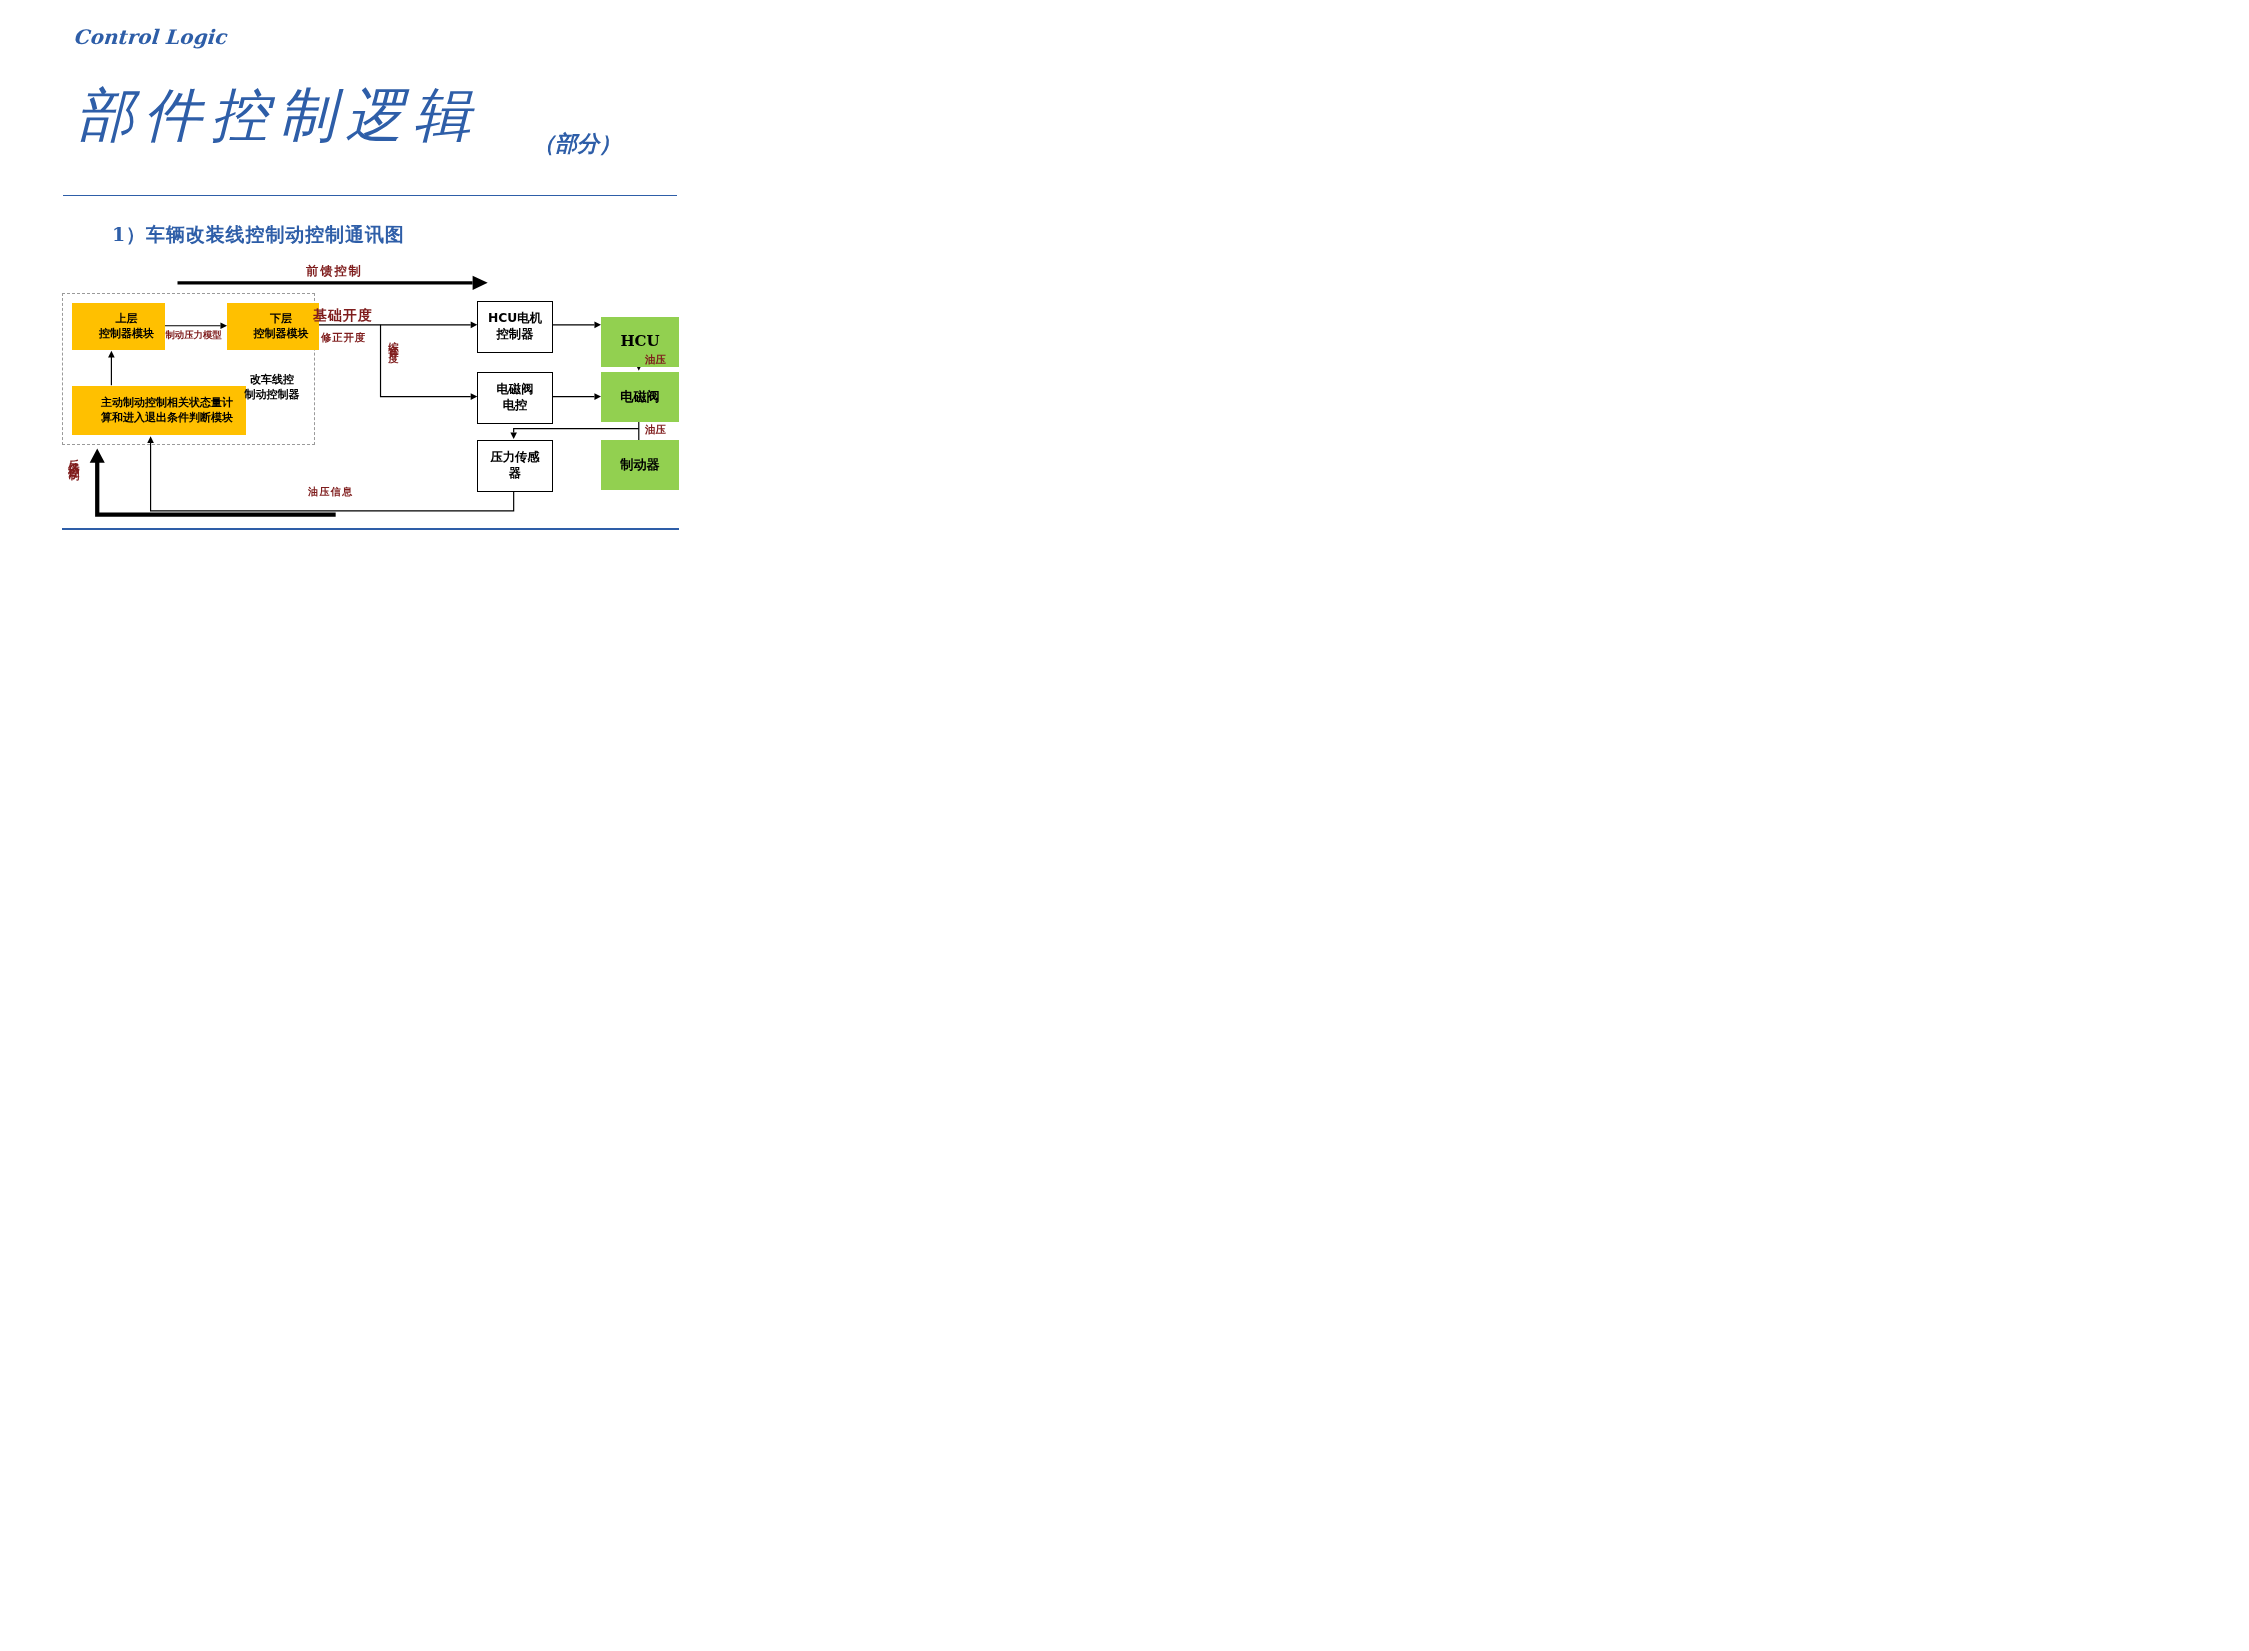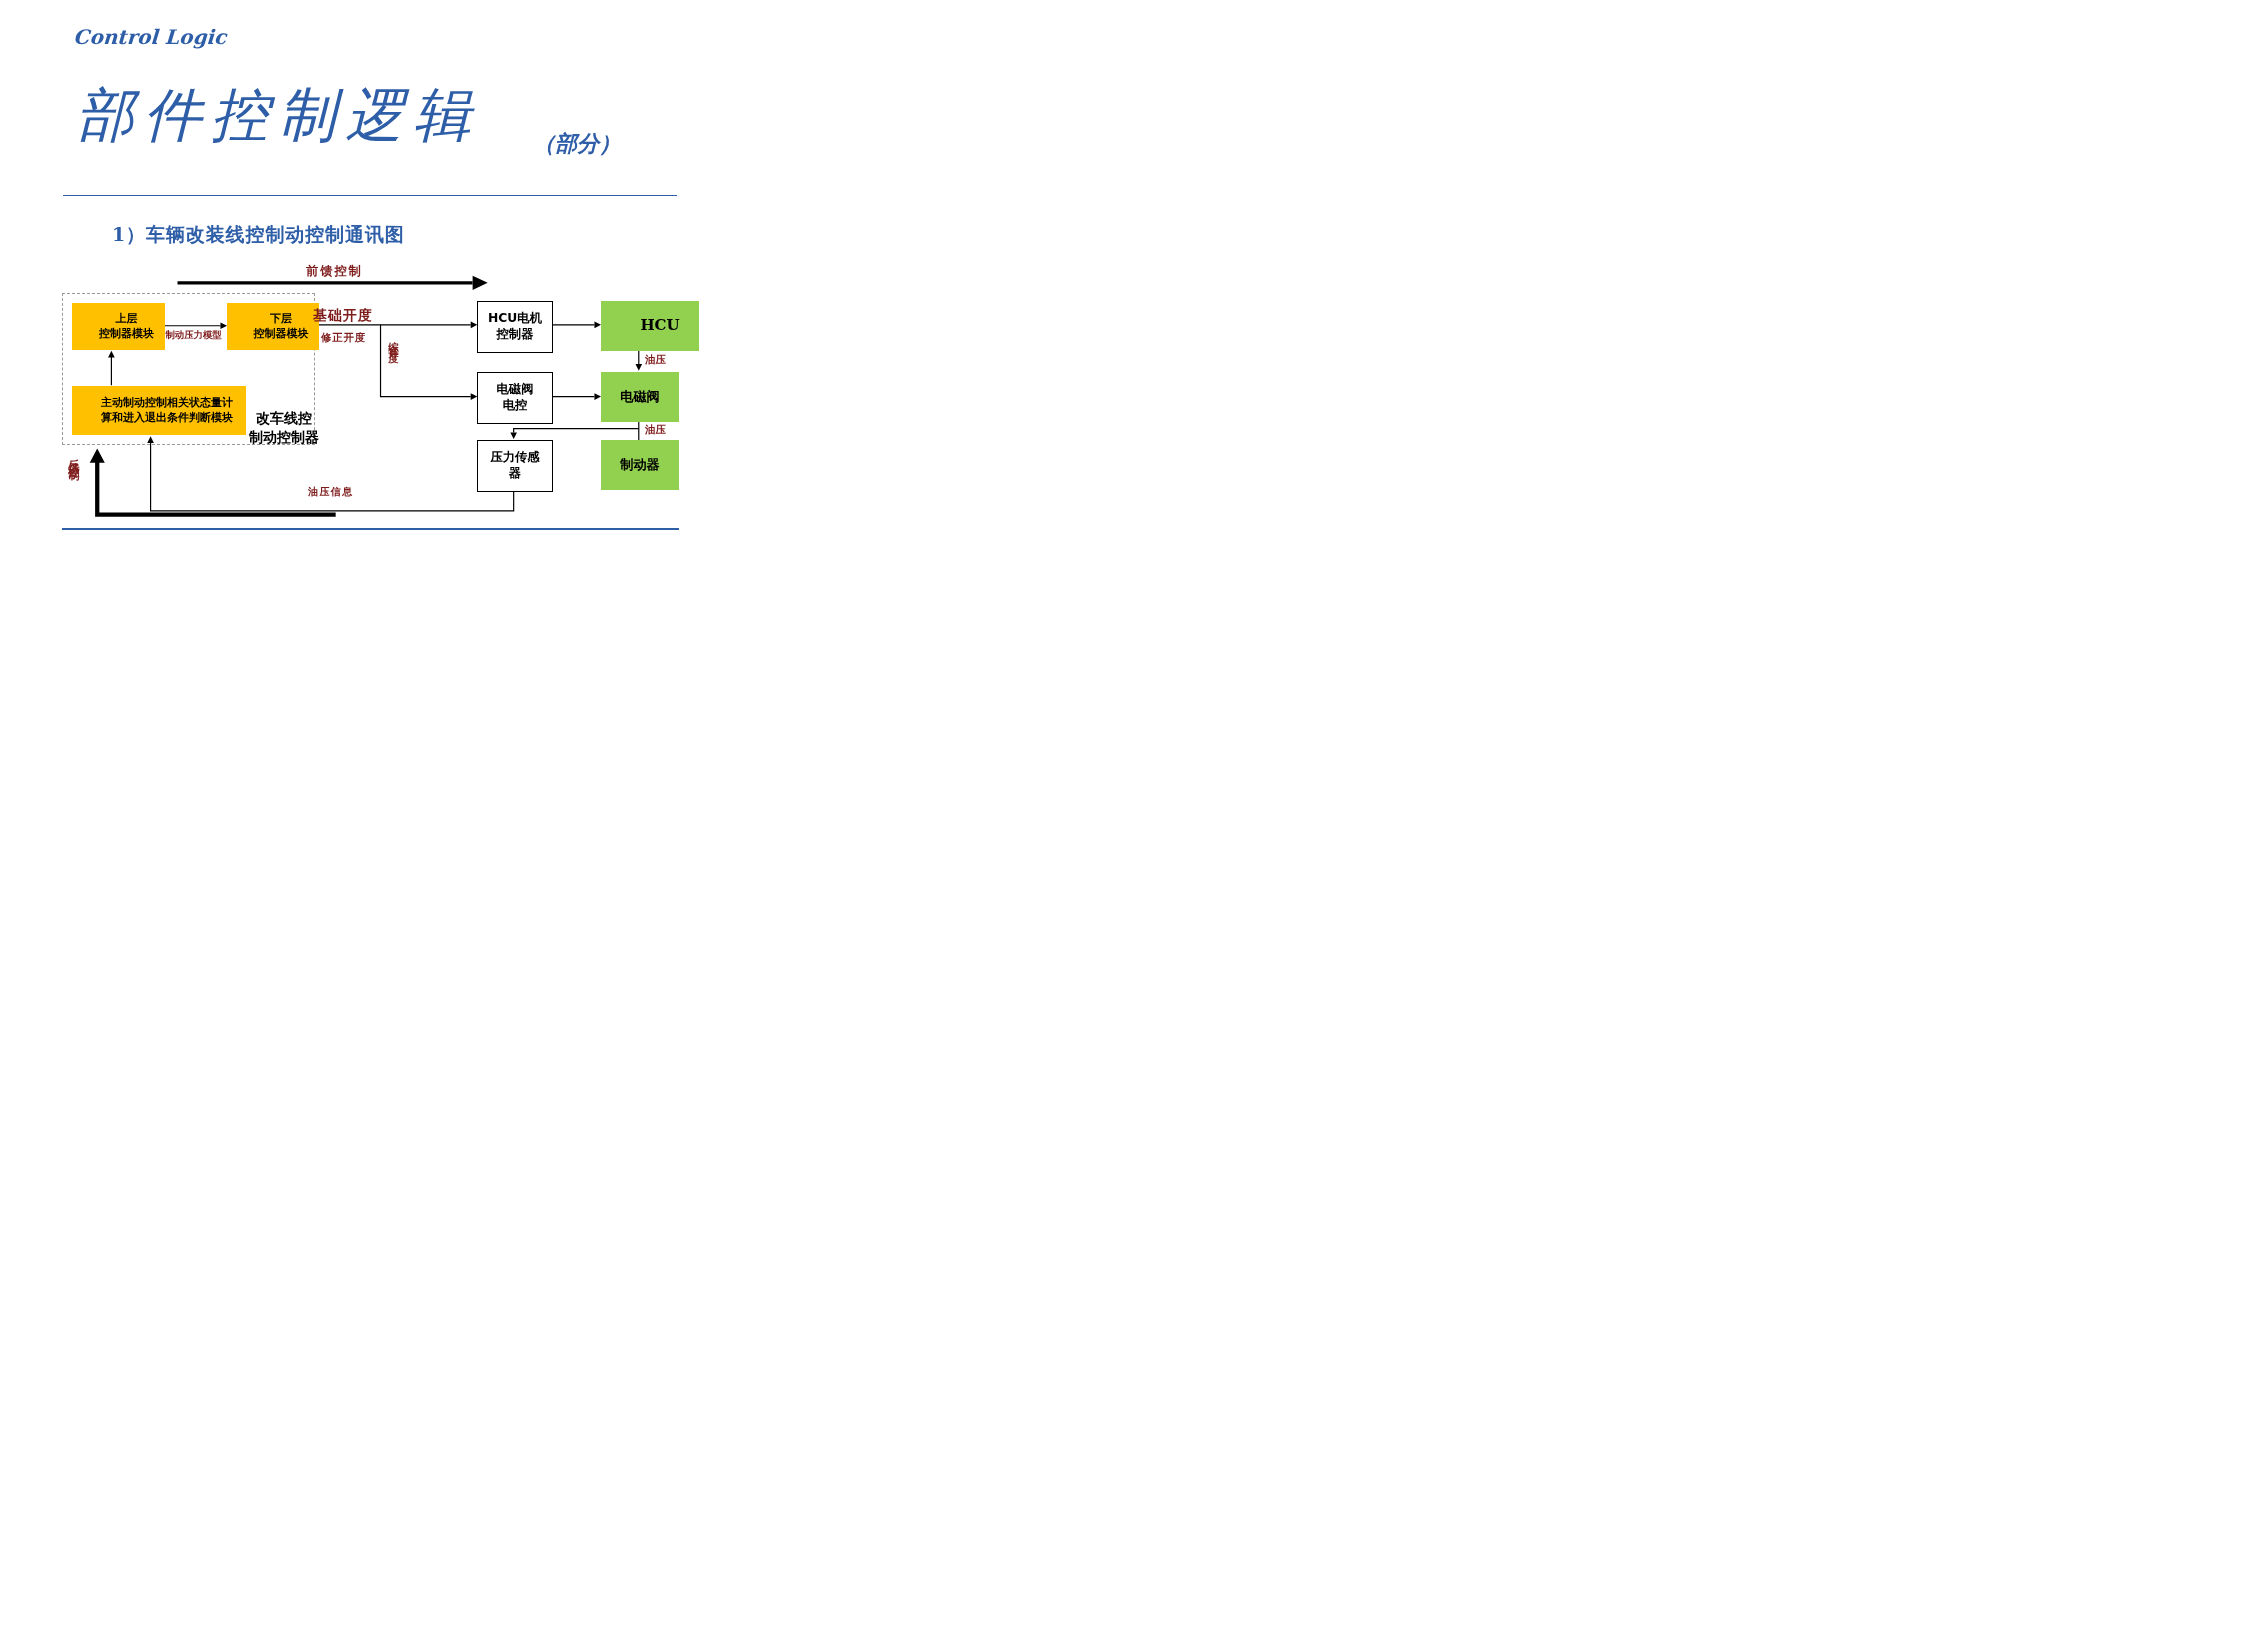--- a/index.html
+++ b/index.html
@@ -130,31 +130,31 @@
 
   <div class="box orange" style="left:72px;top:303px;width:77px;height:47px;">上层
 控制器模块</div>
   <div class="box orange" style="left:227px;top:303px;width:76px;height:47px;">下层
 控制器模块</div>
   <div class="box orange" style="left:72px;top:386px;width:158px;height:49px;">主动制动控制相关状态量计
 算和进入退出条件判断模块</div>
 
   <div class="box outlined" style="left:477px;top:301px;width:74px;height:50px;">HCU电机
 控制器</div>
-  <div class="box green" style="left:601px;top:301px;width:78px;height:50px;font-family:'DejaVu Serif','Liberation Serif',serif;font-size:15px;padding-left:20px;">HCU</div>
+  <div class="box green" style="left:601px;top:317px;width:78px;height:50px;font-family:'DejaVu Serif','Liberation Serif',serif;font-size:15px;">HCU</div>
   <div class="box outlined" style="left:477px;top:372px;width:74px;height:50px;">电磁阀
 电控</div>
   <div class="box green" style="left:601px;top:372px;width:78px;height:50px;">电磁阀</div>
   <div class="box outlined" style="left:477px;top:440px;width:74px;height:50px;">压力传感
 器</div>
   <div class="box green" style="left:601px;top:440px;width:78px;height:50px;">制动器</div>
 
   <div class="kai" style="left:306px;top:263px;font-size:12.3px;letter-spacing:1.9px;">前馈控制</div>
   <div class="kai" style="left:150px;top:329px;width:87px;text-align:center;font-size:9.4px;">制动压力模型</div>
-  <div class="heiti-label" style="left:244px;top:373px;width:80px;font-size:14px;margin-top:36px;">改车线控
+  <div class="heiti-label" style="left:232px;top:373px;width:80px;font-size:11px;">改车线控
 制动控制器</div>
   <div class="kai" style="left:313px;top:307px;font-size:14px;letter-spacing:0.9px;">基础开度</div>
   <div class="kai" style="left:321px;top:331px;font-size:10.4px;letter-spacing:0.9px;">修正开度</div>
   <div class="kai vtext" style="left:386px;top:333px;height:57px;font-size:10.4px;">综合开度</div>
   <div class="kai" style="left:645px;top:353px;font-size:10.4px;">油压</div>
   <div class="kai" style="left:645px;top:423px;font-size:10.4px;">油压</div>
   <div class="kai" style="left:308px;top:485px;font-size:10px;letter-spacing:1.4px;">油压信息</div>
   <div class="kai vtext" style="left:66px;top:450px;height:69px;font-size:11.3px;">反馈控制</div>
 
   <div class="abs bottom-line"></div>

